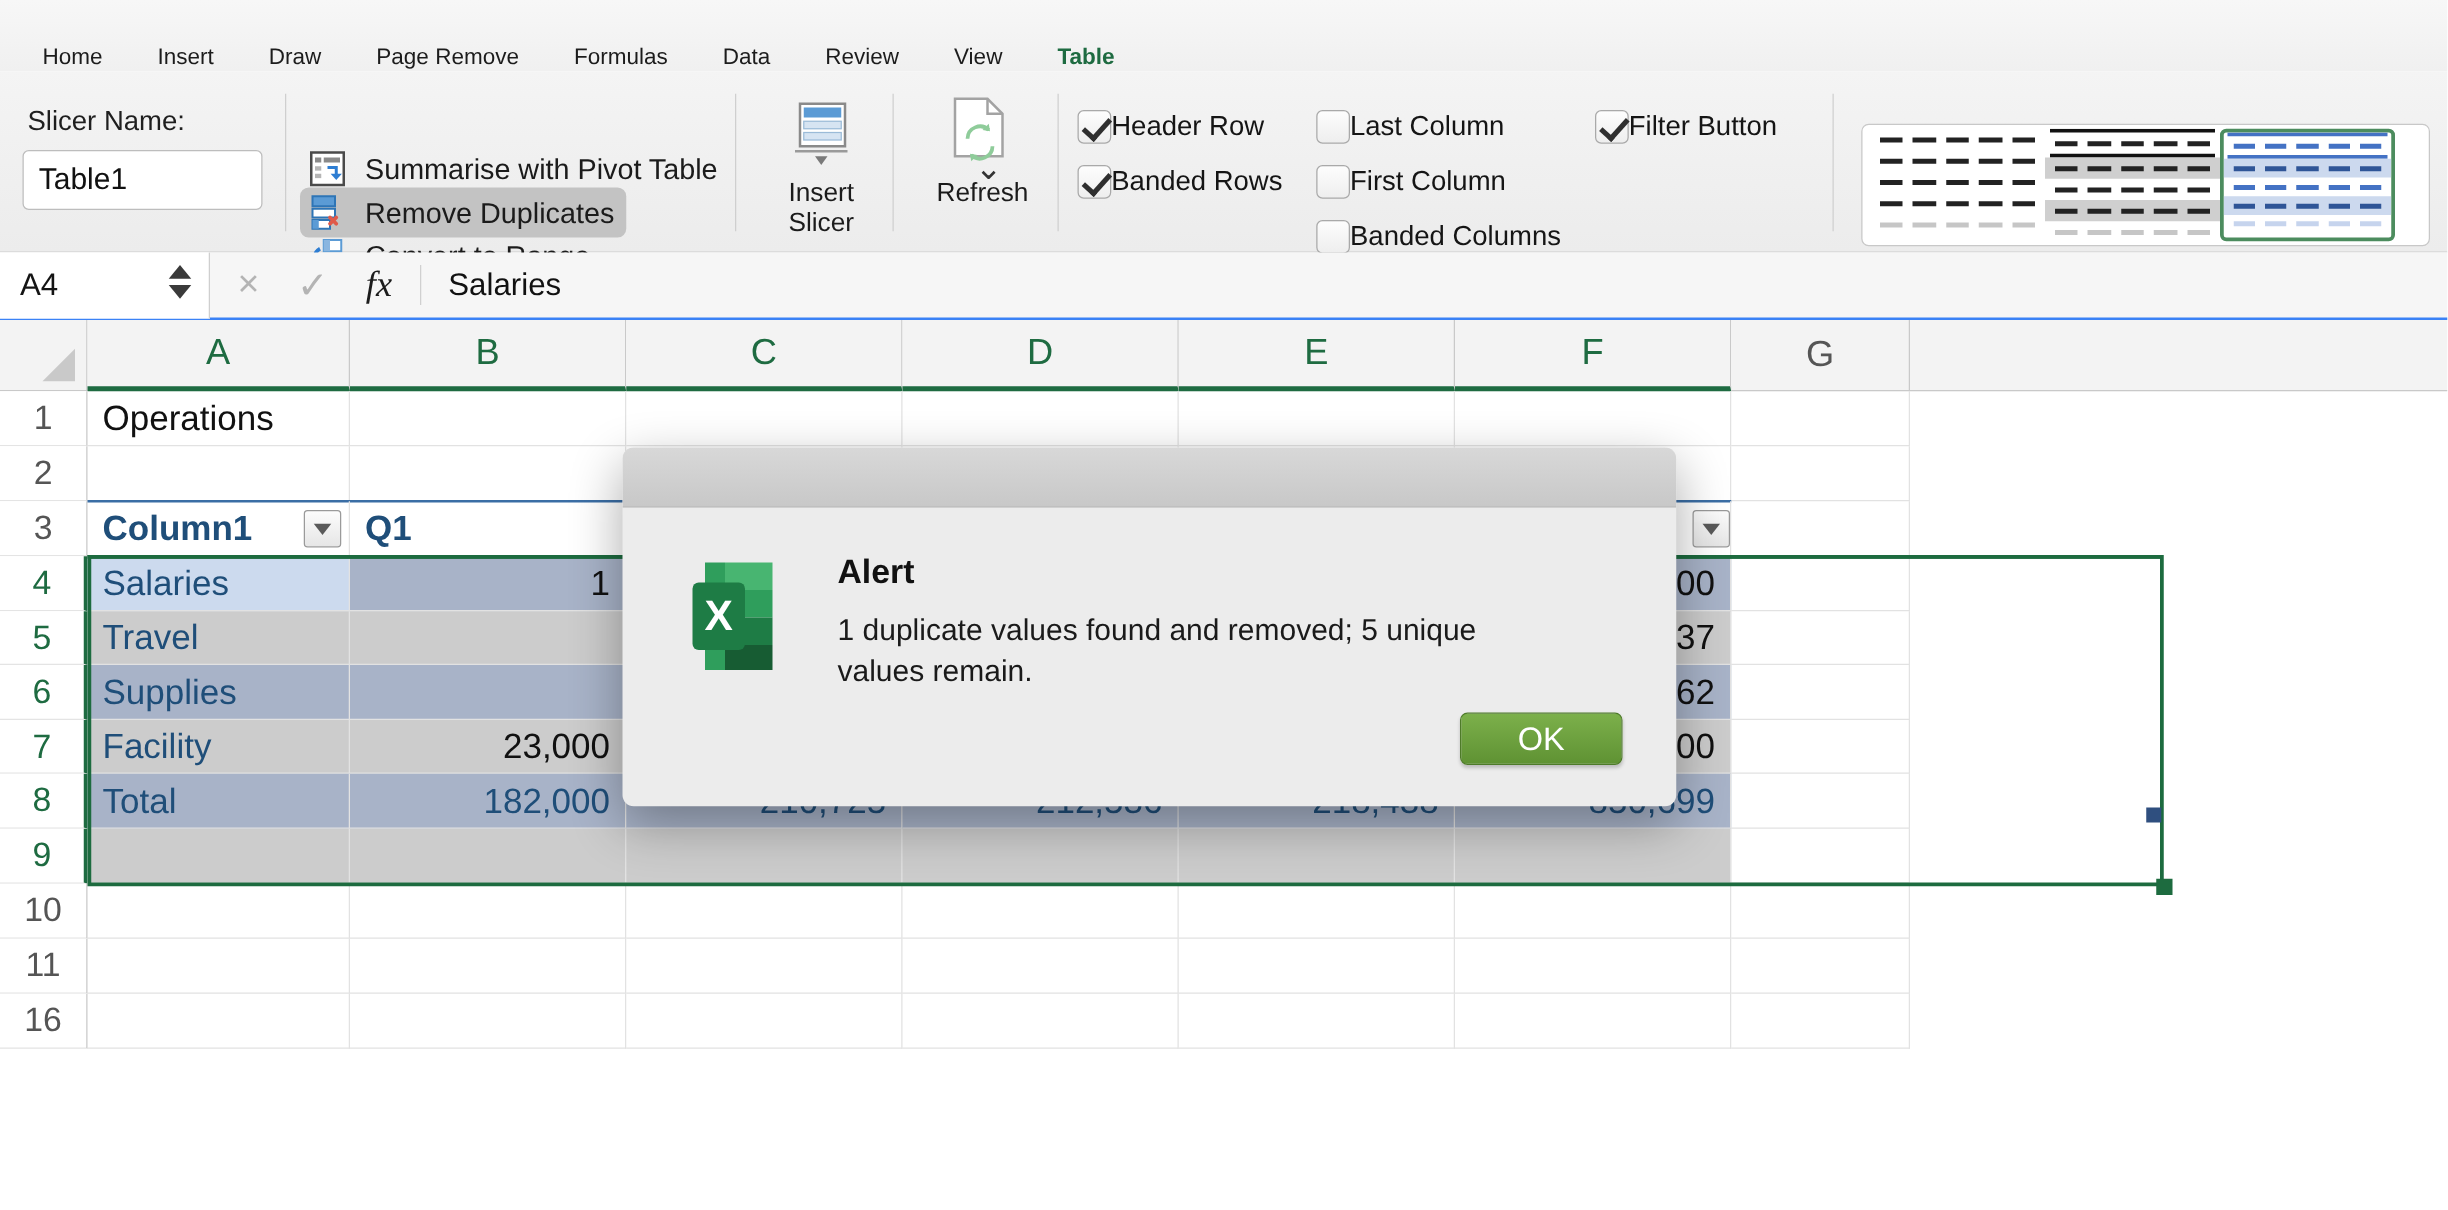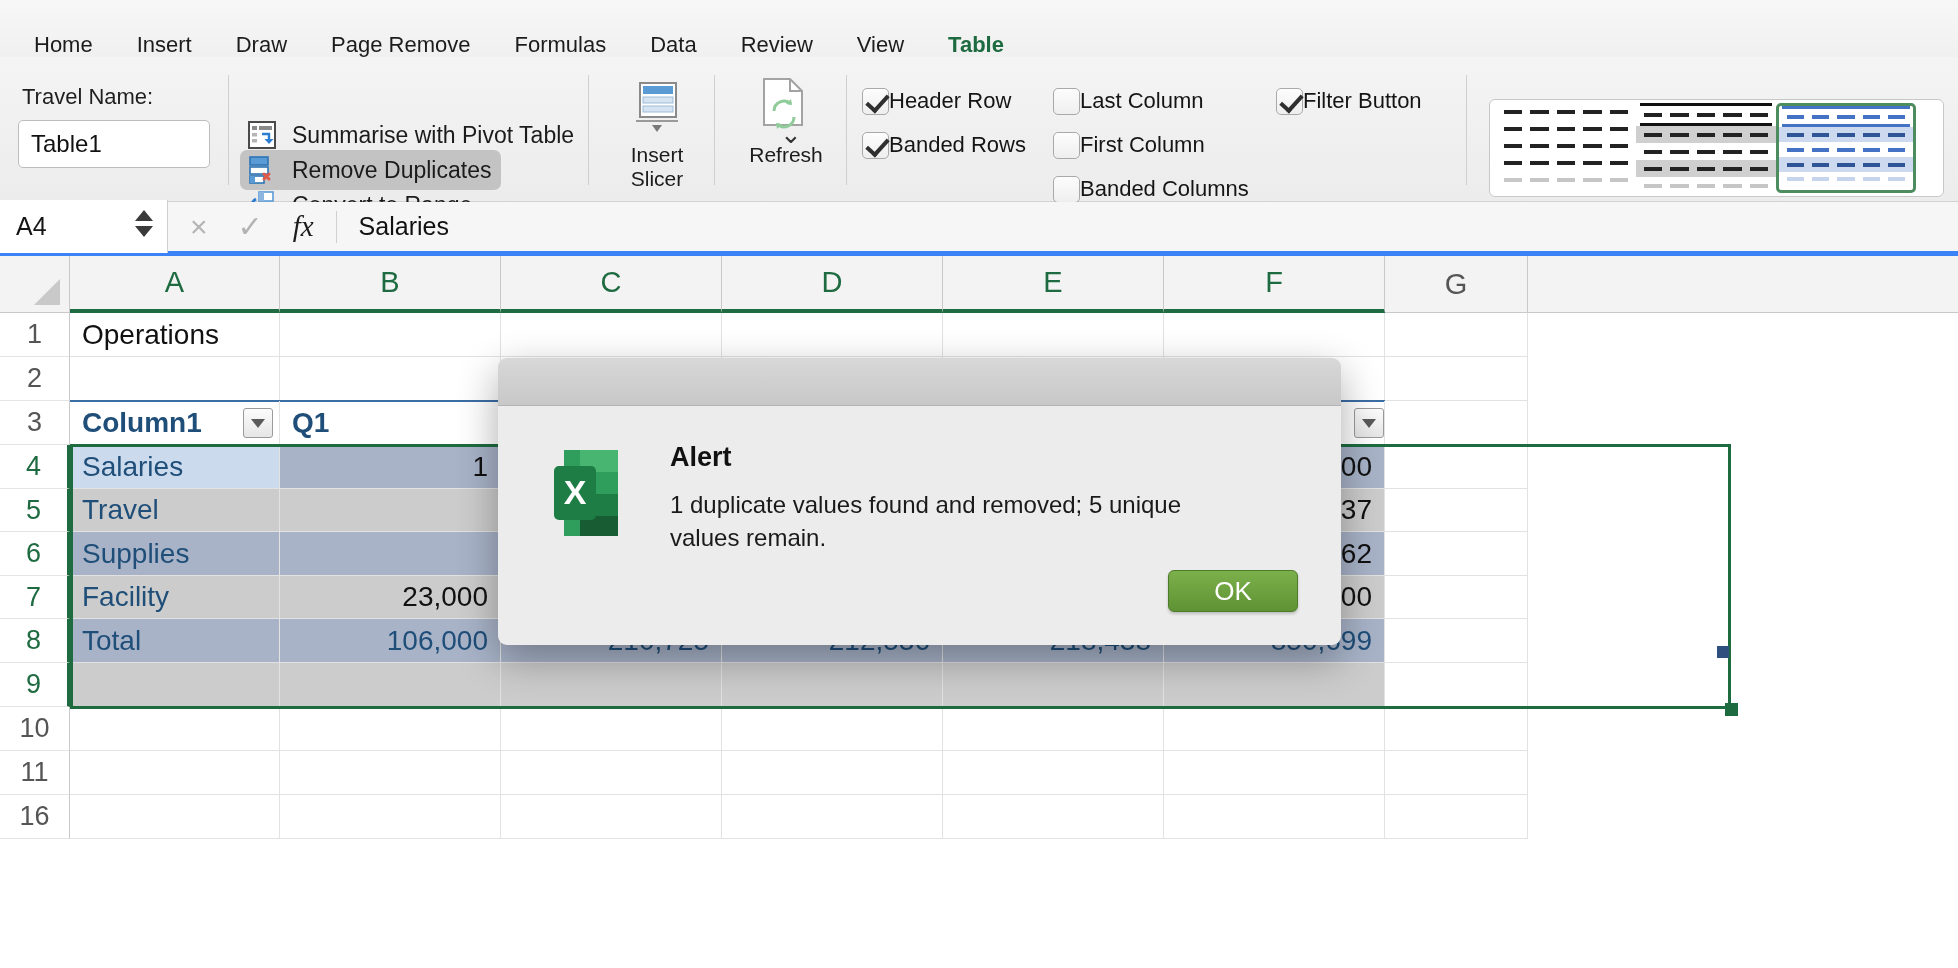--- a/index.html
+++ b/index.html
@@ -13,21 +13,21 @@
 
   
   .ribbon-tabs {
     position: absolute; top: 0; left: 0; width: 1958px; height: 57px;
     background: linear-gradient(#f7f7f7, #f0f0f0);
     display: flex; align-items: center;
     padding-left: 12px;
   }
   .tab {
     position: relative;
-    font-size: 22px; color: #1c1c1c;
+    font-size: 18px; color: #1c1c1c;
     padding: 0 22px; height: 57px;
     display: flex; align-items: center;
     cursor: default;
     margin-top: 33px;
   }
   .tab.active { color: #1e6b41; font-weight: bold; }
   .tab.active::after {
     content: ""; position: absolute;
     left: 20px; right: 20px; bottom: 8px; height: 5px;
     background: #2a6b45; border-radius: 2px;
@@ -91,21 +91,21 @@
     overflow: hidden;
   }
   .gcell { width: 140px; height: 90px; position: relative; overflow: hidden; }
   .gcell.sel { border: 3px solid #4c8c5e; border-radius: 5px; }
   .grow { display: flex; gap: 8px; padding: 3px 8px; height: 17px; align-items: center; }
   .gdash { height: 4px; flex: 1; background: #222; }
 
   
   .fbar {
     position: absolute; top: 202px; left: 0; width: 1958px; height: 54px;
-    background: #f6f6f6; border-bottom: 5px solid #3b82f6;
+    background: #f6f6f6; border-bottom: 2px solid #3b82f6;
     display: flex; align-items: center;
   }
   .namebox {
     width: 168px; height: 53px; background: #fff;
     border-right: 1px solid #cfcfcf;
     display: flex; align-items: center; padding: 0 10px 0 16px;
     font-size: 25px; color: #141414; position: relative;
   }
   .spin { position: absolute; right: 14px; top: 10px; display: flex; flex-direction: column; gap: 5px; }
   .spin i { display: block; width: 0; height: 0; border-left: 9px solid transparent; border-right: 9px solid transparent; }
@@ -215,21 +215,21 @@
     <div class="tab">Page Remove</div>
     <div class="tab">Formulas</div>
     <div class="tab">Data</div>
     <div class="tab">Review</div>
     <div class="tab">View</div>
     <div class="tab active">Table</div>
   </div>
 
   <div class="ribbon">
 
-    <div class="tn-label">Travel Name:</div>
+    <div class="tn-label">Slicer Name:</div>
     <div class="tn-input">Table1</div>
     <div class="rsep" style="left:228px;"></div>
 
     <div class="tool-row" style="top:58px;">
       <span class="ticon">
         <svg width="32" height="32" viewBox="0 0 32 32">
           <rect x="3" y="3" width="26" height="26" fill="#fff" stroke="#4a4a4a" stroke-width="2"></rect>
           <rect x="6" y="7" width="5" height="4" fill="#8a8a8a"></rect>
           <rect x="13" y="7" width="13" height="4" fill="#8a8a8a"></rect>
           <rect x="6" y="14" width="5" height="3.5" fill="#b5b5b5"></rect>
@@ -553,21 +553,21 @@
 
     <div class="cell band-b bluetxt" style="left:70px;top:320px;width:210px;height:43px;">Facility</div>
     <div class="cell band-b r" style="left:280px;top:320px;width:221px;height:43px;">23,000</div>
     <div class="cell band-b r" style="left:501px;top:320px;width:221px;height:43px;">23,000</div>
     <div class="cell band-b r" style="left:722px;top:320px;width:221px;height:43px;">23,000</div>
     <div class="cell band-b r" style="left:943px;top:320px;width:221px;height:43px;">23,000</div>
     <div class="cell band-b r" style="left:1164px;top:320px;width:221px;height:43px;">92,000</div>
     <div class="cell" style="left:1385px;top:320px;width:143px;height:43px;"></div>
 
     <div class="cell totalrow" style="left:70px;top:363px;width:210px;height:44px;">Total</div>
-    <div class="cell totalrow r" style="left:280px;top:363px;width:221px;height:44px;">106,000</div>
+    <div class="cell totalrow r" style="left:280px;top:363px;width:221px;height:44px;">182,000</div>
     <div class="cell totalrow r" style="left:501px;top:363px;width:221px;height:44px;">210,725</div>
     <div class="cell totalrow r" style="left:722px;top:363px;width:221px;height:44px;">212,536</div>
     <div class="cell totalrow r" style="left:943px;top:363px;width:221px;height:44px;">218,438</div>
     <div class="cell totalrow r" style="left:1164px;top:363px;width:221px;height:44px;">850,699</div>
     <div class="cell" style="left:1385px;top:363px;width:143px;height:44px;"></div>
 
     <div class="cell band-b" style="left:70px;top:407px;width:210px;height:44px;"></div>
     <div class="cell band-b" style="left:280px;top:407px;width:221px;height:44px;"></div>
     <div class="cell band-b" style="left:501px;top:407px;width:221px;height:44px;"></div>
     <div class="cell band-b" style="left:722px;top:407px;width:221px;height:44px;"></div>

